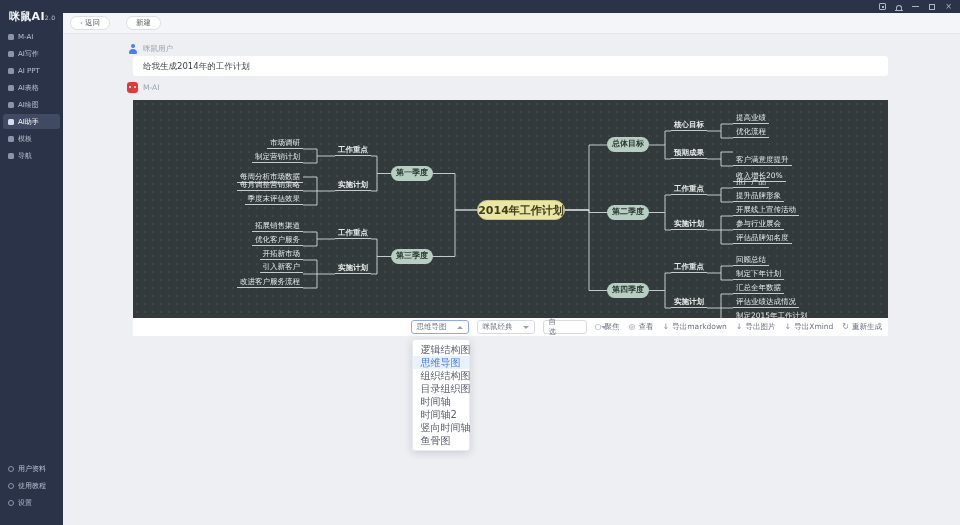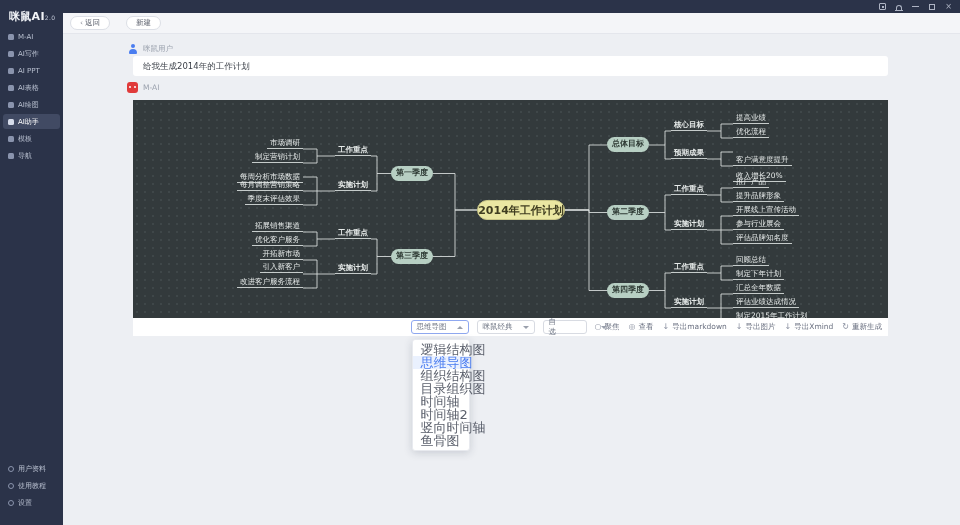--- a/index.html
+++ b/index.html
@@ -61,21 +61,21 @@
   .select{position:relative;display:flex;align-items:center;justify-content:space-between;border:1px solid #d8dbe2;border-radius:3px;height:14px;padding:0 5px;font-size:7.5px;color:#6b7280;cursor:pointer;background:#fff;}
   .select.open{border-color:#8fa8f0;}
   .sel-type{width:58px;}.sel-theme{width:58px;}.sel-color{width:44px;gap:41px;}
   .caret{width:0;height:0;border-left:3px solid transparent;border-right:3px solid transparent;margin-left:4px;}
   .caret.down{border-top:3.5px solid #9aa0ac;}
   .caret.up{border-bottom:3.5px solid #9aa0ac;}
   .tb-btn{display:flex;align-items:center;gap:3px;font-size:7.5px;color:#6a7080;cursor:pointer;white-space:nowrap;}
   .tb-ico{font-size:8px;color:#8a90a0;line-height:8px;}
   
   .type-menu{position:absolute;left:0;top:18px;width:58px;background:#ffffff;border:1px solid #e8eaef;border-radius:3px;box-shadow:0 2px 8px rgba(40,50,70,.18);padding:3px 0;z-index:9;}
-  .type-menu-item{height:13px;line-height:13px;font-size:13px;color:#5a5f6b;padding-left:8px;cursor:pointer;white-space:nowrap;}
+  .type-menu-item{height:13px;line-height:13px;font-size:10px;color:#5a5f6b;padding-left:8px;cursor:pointer;white-space:nowrap;}
   .type-menu-item.active{color:#4a7cf0;background:#eaf1fe;}
 
   
   .statusbar{position:absolute;left:0;top:516px;width:960px;height:9px;background:#2b3349;z-index:5;display:flex;align-items:center;justify-content:center;}
   .statusbar span{font-size:6.5px;color:#8b93a8;line-height:9px;}
 </style>
 </head>
 <body>
 
 <div id="app">

